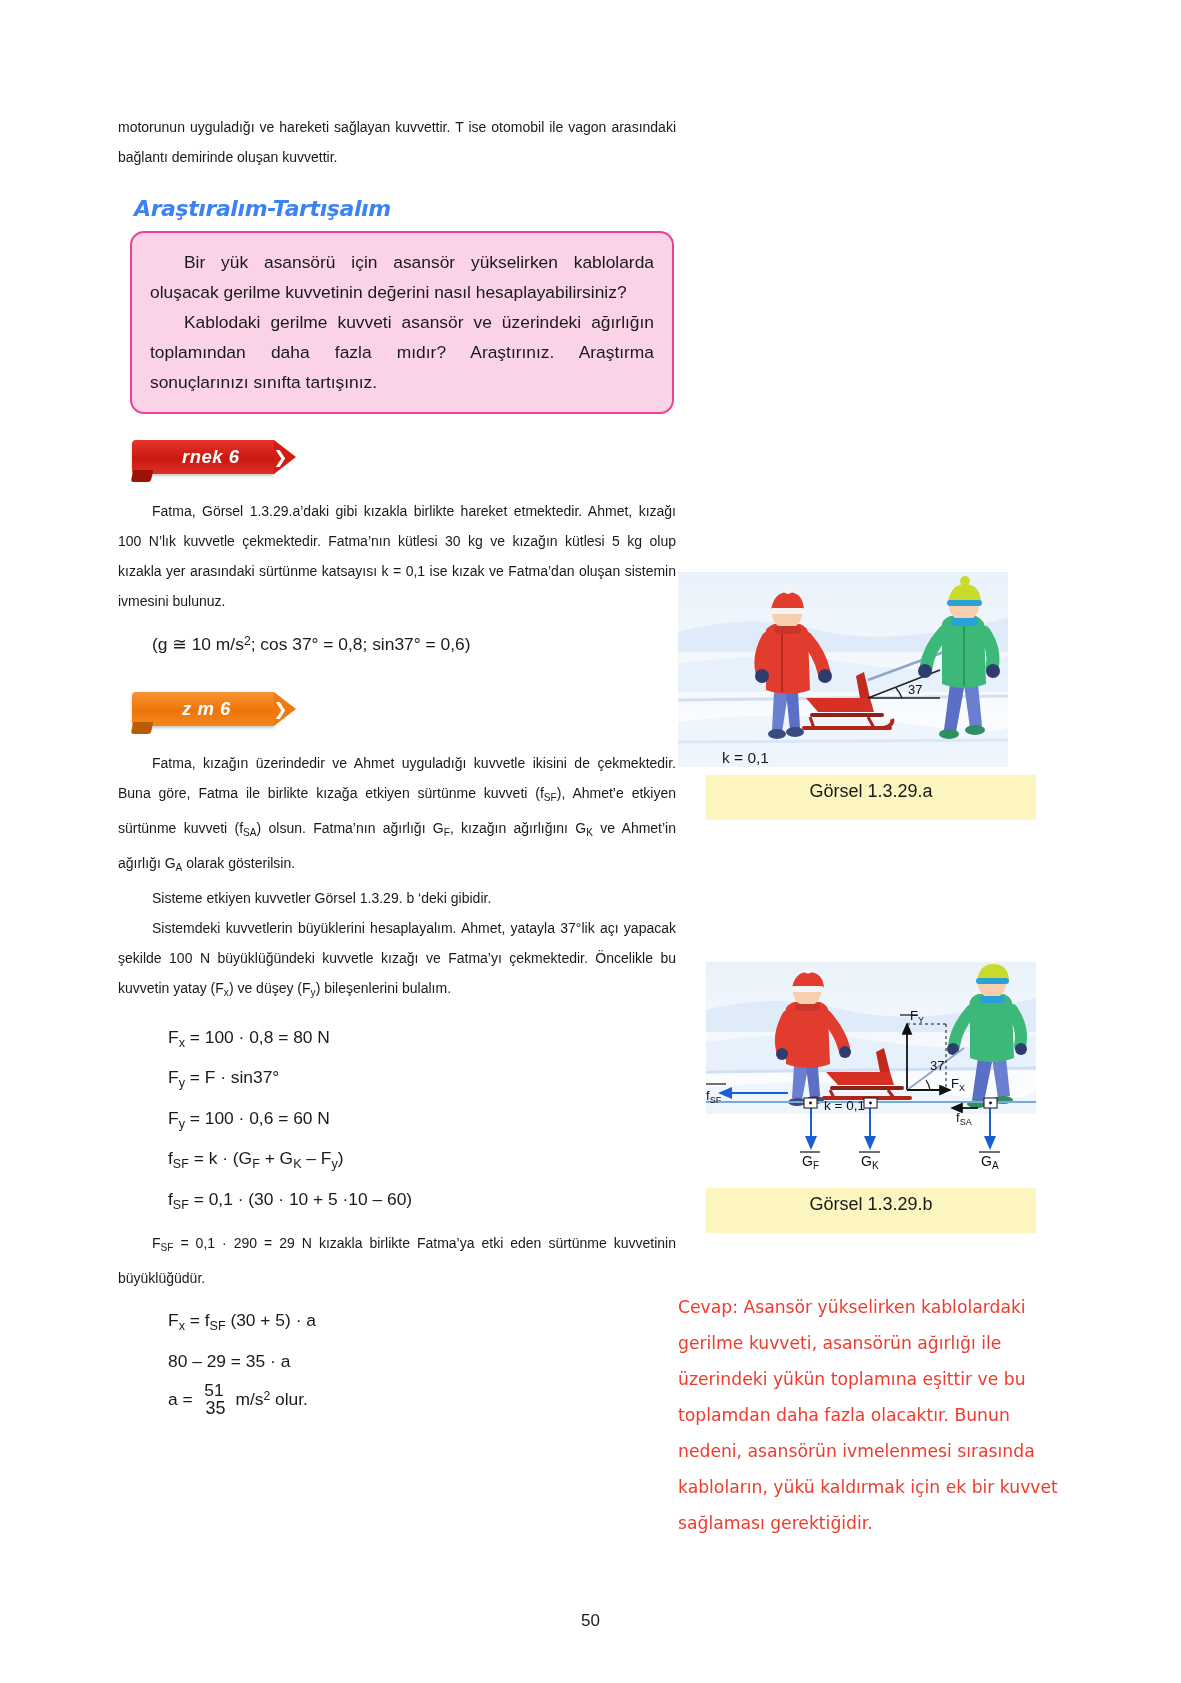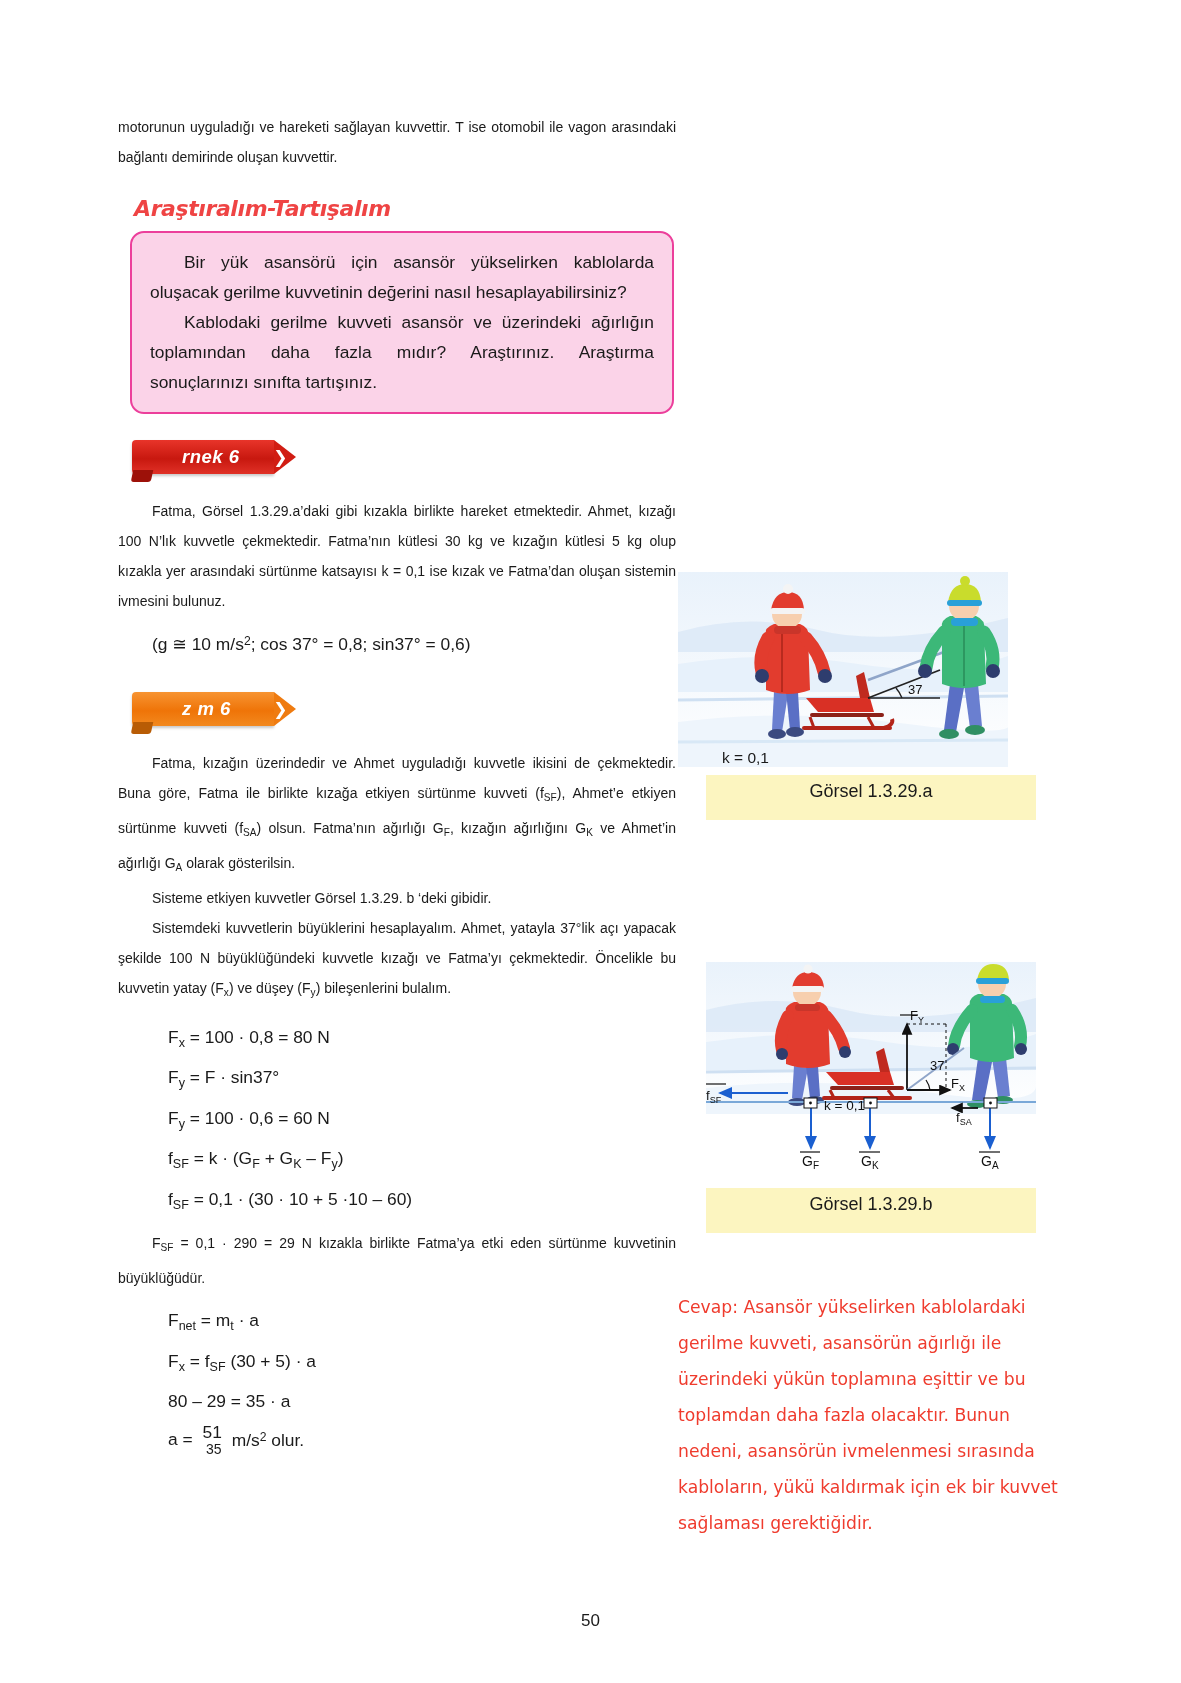--- a/index.html
+++ b/index.html
@@ -51,21 +51,21 @@
   sub { font-size: 0.72em; vertical-align: -0.28em; }
   sup { font-size: 0.70em; vertical-align: 0.45em; }
 
   
   .section-heading {
     font-family: "DejaVu Sans", sans-serif;
     font-weight: bold;
     font-style: italic;
     font-size: 22px;
     letter-spacing: -0.4px;
-    color: #ef4444;
+    color: #3b82f6;
     margin: 24px 0 10px 16px;
   }
 
   
   .research-box {
     border: 2.5px solid #ec3f9b;
     background: #fbd3e8;
     border-radius: 14px;
     padding: 14px 18px 15px 18px;
     margin-left: 12px;
@@ -150,21 +150,21 @@
   .frac {
     display: inline-block;
     vertical-align: middle;
     text-align: center;
     line-height: 1.0;
     margin: 0 5px;
     position: relative;
     top: -1px;
   }
   .frac .num { display: block; font-size: 17.4px; }
-  .frac .den { display: block; font-size: 14px; padding-left: 3px;}
+  .frac .den { display: block; font-size: 18px; padding-left: 3px;}
 
   
   .figure-block { margin-top: 0; }
   .figure {
     position: relative;
     width: 386px;
     background: #ffffff;
     overflow: hidden;
   }
   .caption {
@@ -258,21 +258,20 @@
         <div class="formula">F<sub>y</sub> = 100 · 0,6 = 60 N</div>
         <div class="formula">f<sub>SF</sub> = k · (G<sub>F</sub> + G<sub>K</sub> – F<sub>y</sub>)</div>
         <div class="formula">f<sub>SF</sub> = 0,1 · (30 · 10 + 5 ·10 – 60)</div>
       </div>
 
       <p class="body indent" style="margin-top:6px;">
         F<sub>SF</sub> = 0,1 · 290 = 29 N kızakla birlikte Fatma’ya etki eden sürtünme kuvvetinin büyüklüğüdür.
       </p>
 
       <div class="formulas" style="margin-top:10px;">
-        <div class="formula">F<sub>net</sub> = m<sub>t</sub> · a</div>
         <div class="formula">F<sub>x</sub> = f<sub>SF</sub> (30 + 5) · a</div>
         <div class="formula">80 – 29 = 35 · a</div>
         <div class="formula">
           <span>a =</span>
           <span class="frac">
             <span class="num">51</span>
             <span class="den">35</span>
           </span>
           <span>m/s<sup>2</sup> olur.</span>
         </div>

